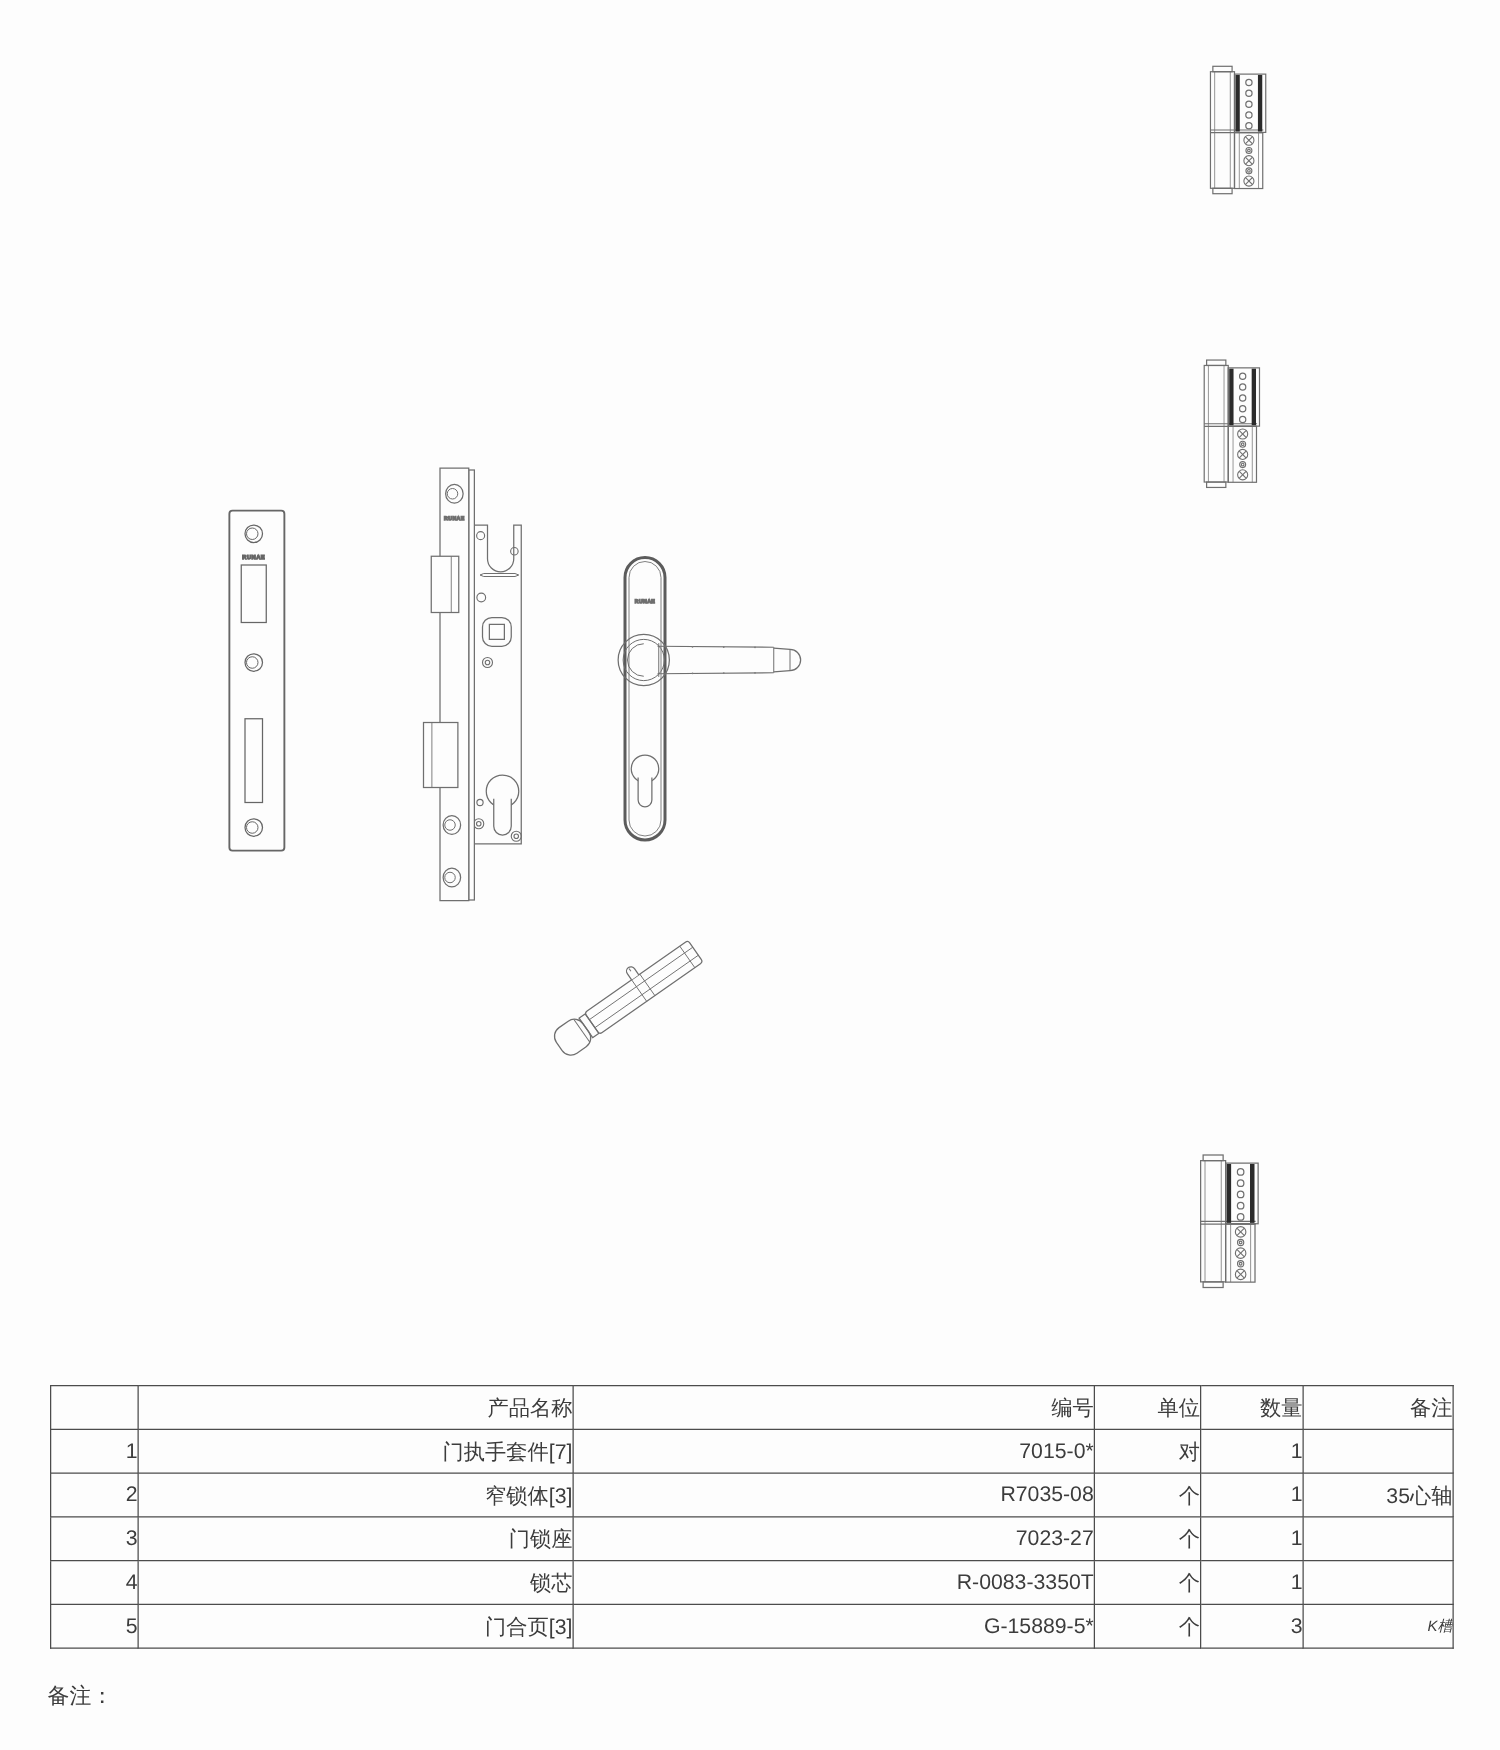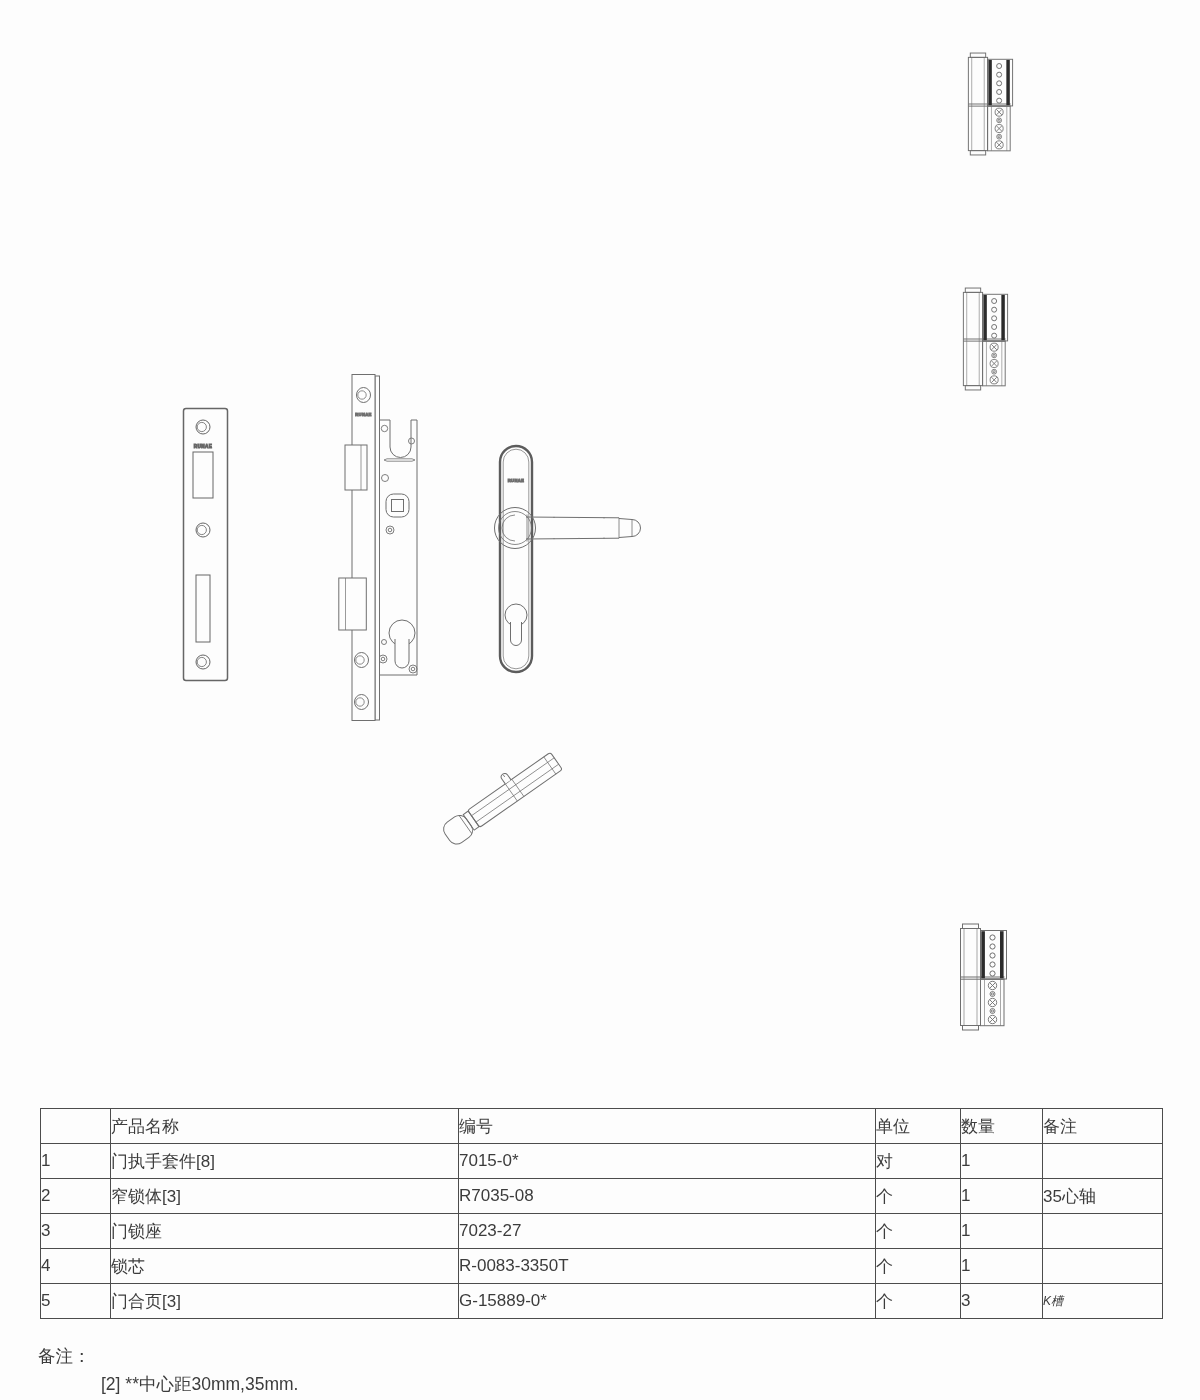--- a/index.html
+++ b/index.html
@@ -13,21 +13,21 @@
   svg{overflow:visible;display:block;}
   svg text{font-family:"Liberation Sans","DejaVu Sans",sans-serif;fill:#555;font-weight:bold;}
 
   
   .parts-table{
     border-collapse:collapse;table-layout:fixed;width:1122px;
     font-size:17px;
   }
   .parts-table th,.parts-table td{
     border:1.6px solid #4c4c4c;height:34px;padding:0;
-    text-align:left;vertical-align:middle;font-weight:400;
+    text-align:right;vertical-align:middle;font-weight:400;
     overflow:hidden;white-space:nowrap;
   }
   .remark-small{font-size:12px;font-style:italic;}
 
   
   .notes{font-size:17.5px;line-height:1.6;color:#3c3c3c;}
   .notes .row{display:flex;}
   .notes .indent{margin-left:63px;}
 </style>
 </head>
@@ -219,21 +219,21 @@
       <th>产品名称</th>
       <th>编号</th>
       <th>单位</th>
       <th>数量</th>
       <th>备注</th>
     </tr>
   </thead>
   <tbody>
     <tr>
       <td>1</td>
-      <td>门执手套件[8]</td>
+      <td>门执手套件[7]</td>
       <td>7015-0*</td>
       <td>对</td>
       <td>1</td>
       <td></td>
     </tr>
     <tr>
       <td>2</td>
       <td>窄锁体[3]</td>
       <td>R7035-08</td>
       <td>个</td>
@@ -252,28 +252,25 @@
       <td>4</td>
       <td>锁芯</td>
       <td>R-0083-3350T</td>
       <td>个</td>
       <td>1</td>
       <td></td>
     </tr>
     <tr>
       <td>5</td>
       <td>门合页[3]</td>
-      <td>G-15889-0*</td>
+      <td>G-15889-5*</td>
       <td>个</td>
       <td>3</td>
       <td class="remark-small">K槽</td>
     </tr>
   </tbody>
 </table>
 
 <div class="notes abs" style="left:38px;top:1342px">
   <div class="row">
     <span>备注：</span>
   </div>
-  <div class="row indent">
-    <span>[2] **中心距30mm,35mm.</span>
-  </div>
 </div>
 
 </body></html>

